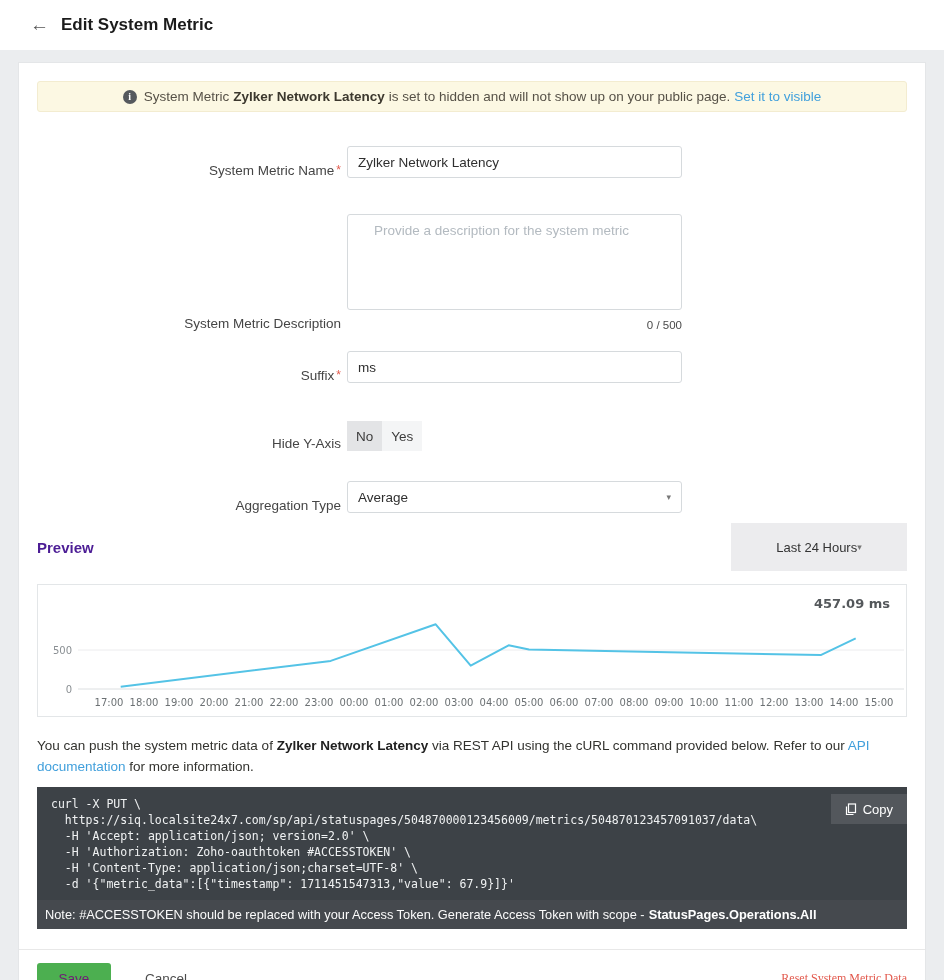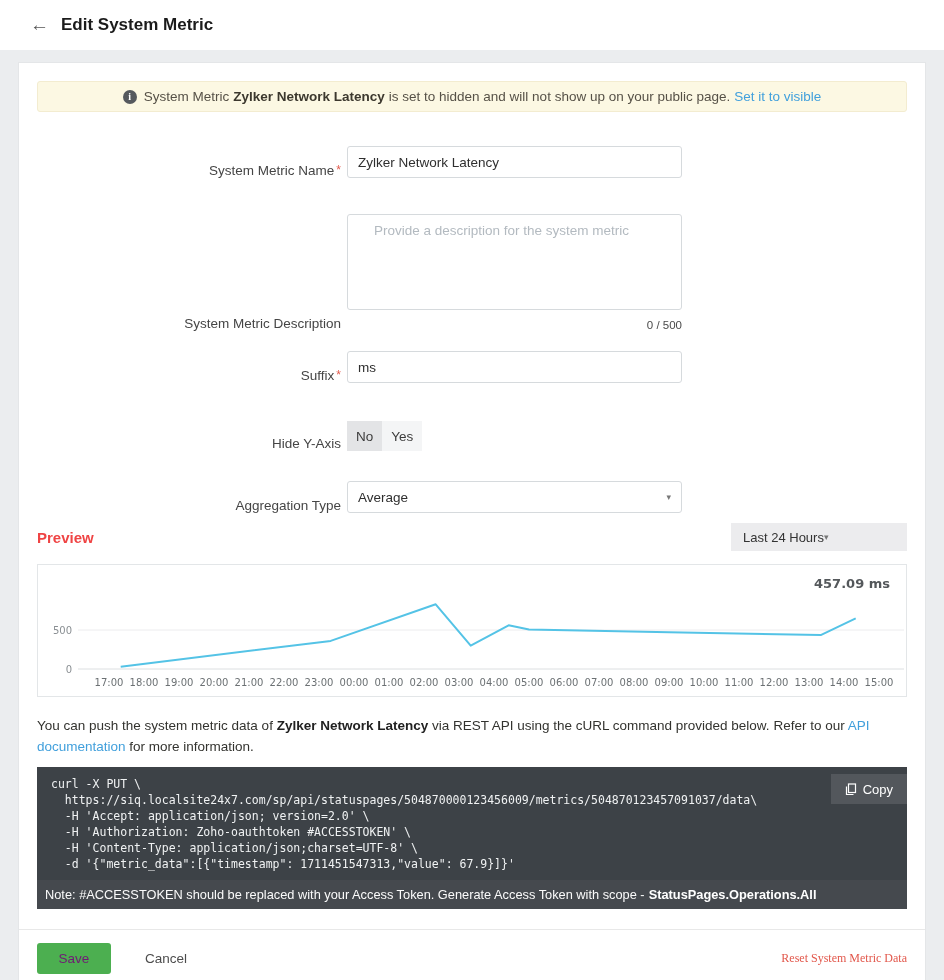--- a/index.html
+++ b/index.html
@@ -34,23 +34,23 @@
 
   .toggle { display:inline-flex; background:#f4f5f6; }
   .toggle-opt { height:30px; display:flex; align-items:center; padding:0 9px; font-size:13.5px; color:#3c3c3c; cursor:pointer; }
   .toggle-opt.selected { background:#e3e4e6; }
 
   .selectbox { width:335px; height:32px; border:1px solid #d6dadd; border-radius:3px; padding:0 10px;
                display:flex; align-items:center; justify-content:space-between; font-size:13.5px; color:#2f2f2f; cursor:pointer; }
   .caret { font-size:9px; color:#777; }
 
   .preview-head { margin-top:10px; display:flex; align-items:center; justify-content:space-between; }
-  .preview-title { font-size:15px; font-weight:bold; color:#ef4444; }
-  .range-select { width:176px; height:28px; background:#ececee; display:flex; align-items:center;
-                  justify-content:flex-start; padding:0 12px; font-size:13px; color:#333; cursor:pointer; }
+  .preview-title { font-size:15px; font-weight:bold; color:#4c1d95; }
+  .range-select { width:176px; height:48px; background:#ececee; display:flex; align-items:center;
+                  justify-content:center; padding:0 12px; font-size:13px; color:#333; cursor:pointer; }
 
   .chart-box { margin-top:13px; border:1px solid #e3e6e8; height:133px; position:relative; }
   .chart-current { position:absolute; top:11px; right:16px; font-family:"DejaVu Sans",sans-serif;
                    font-size:13px; font-weight:bold; color:#54585b; }
 
   .api-text { margin-top:18px; font-size:13.5px; color:#33332f; line-height:21px; }
   .api-text b { color:#222; }
   .api-text a { color:#42a0dc; text-decoration:none; cursor:pointer; }
 
   .code-block { margin-top:10px; background:#3d4247; position:relative; padding:9px 14px 8px; }

